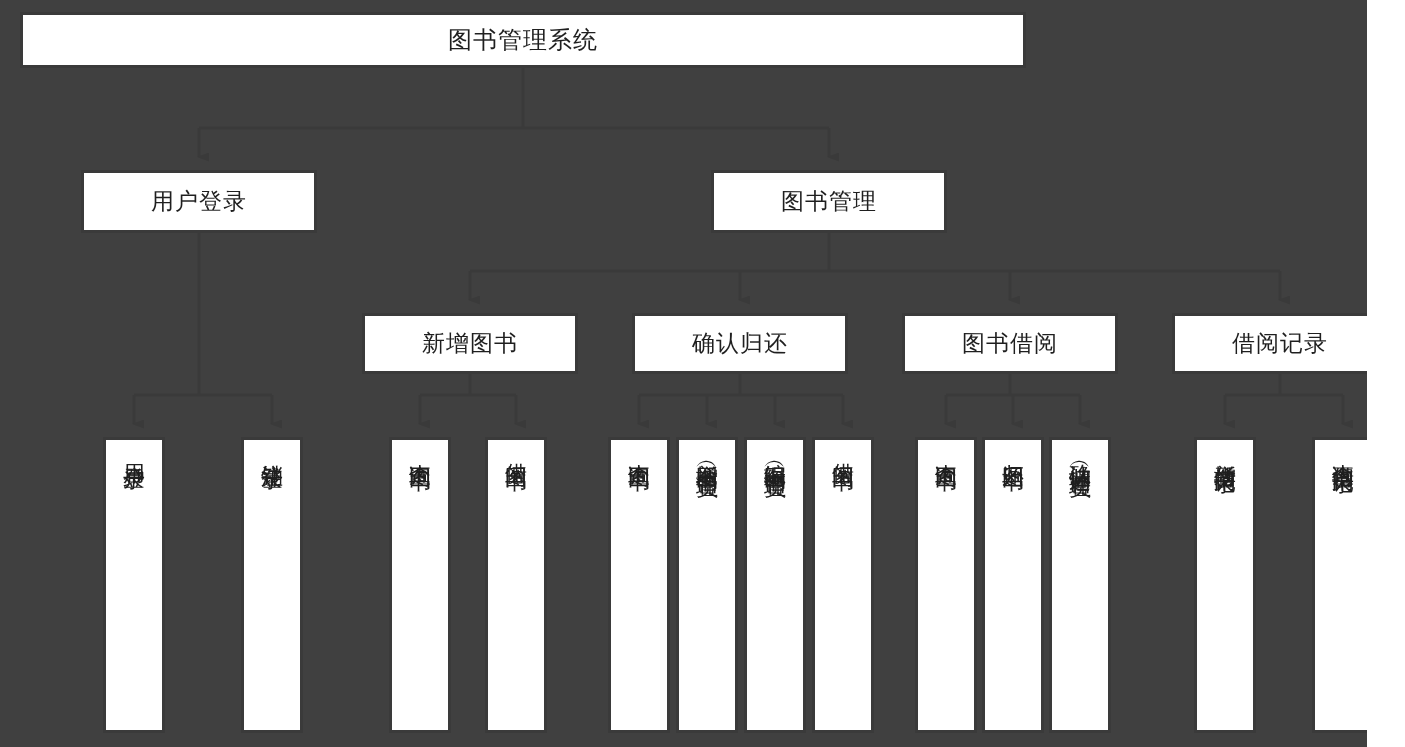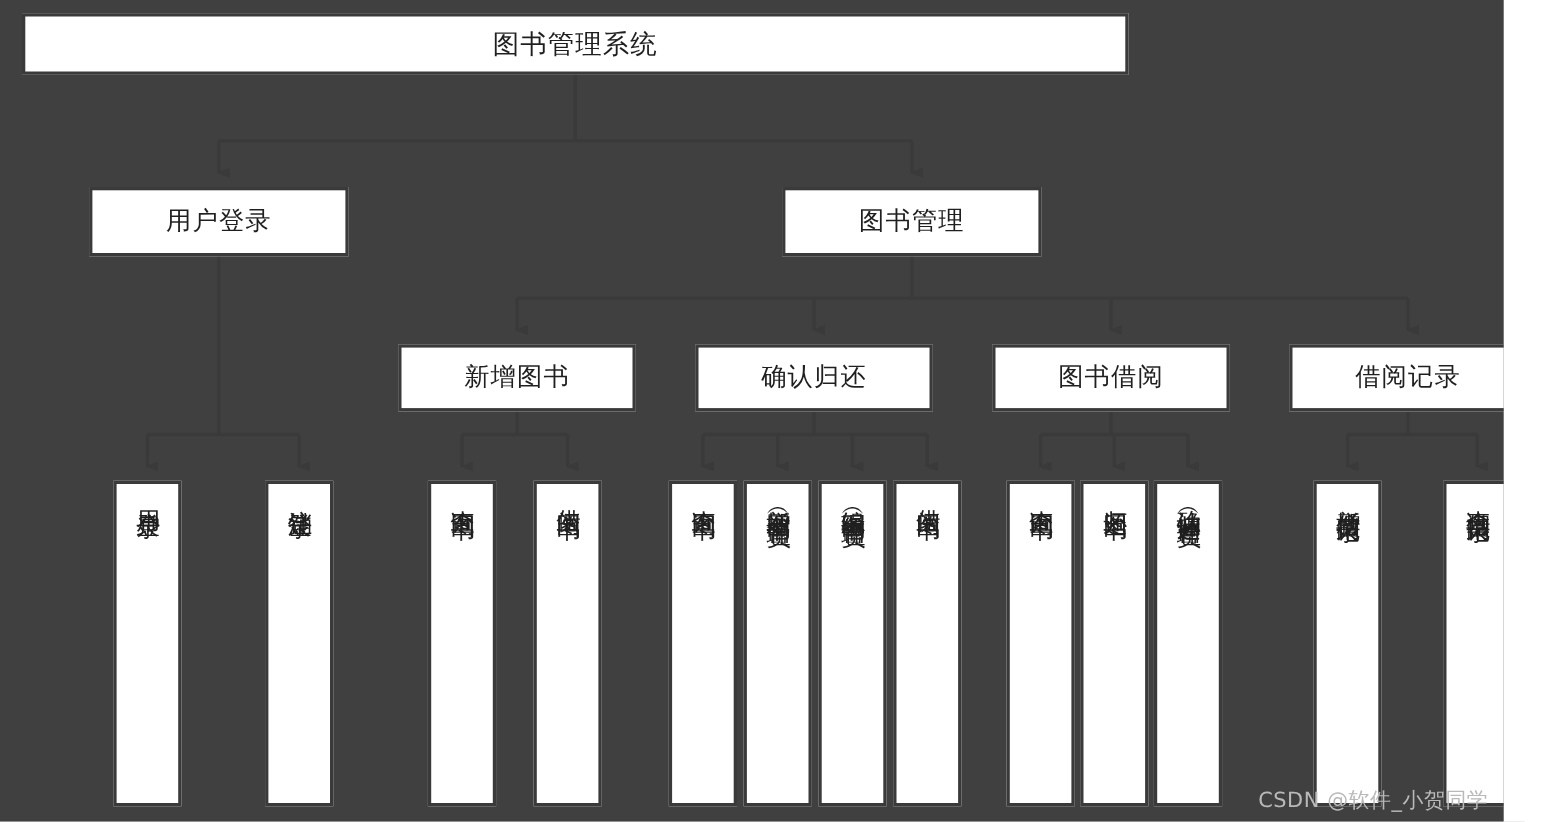--- a/index.html
+++ b/index.html
@@ -175,14 +175,13 @@
         <span class="node-label">确认归还（管理员）</span>
       </div>
       <div class="node vertical level-3" style="left: 1194px; top: 437px; width: 62px; height: 296px;">
         <span class="node-label">新增借阅记录</span>
       </div>
       <div class="node vertical level-3" style="left: 1312px; top: 437px; width: 62px; height: 296px;">
         <span class="node-label">查询借阅记录</span>
       </div>
     </div>
 
-  <div id="watermark">CSDN @软件_小贺同学</div>
 </div>
 
 </body></html>

